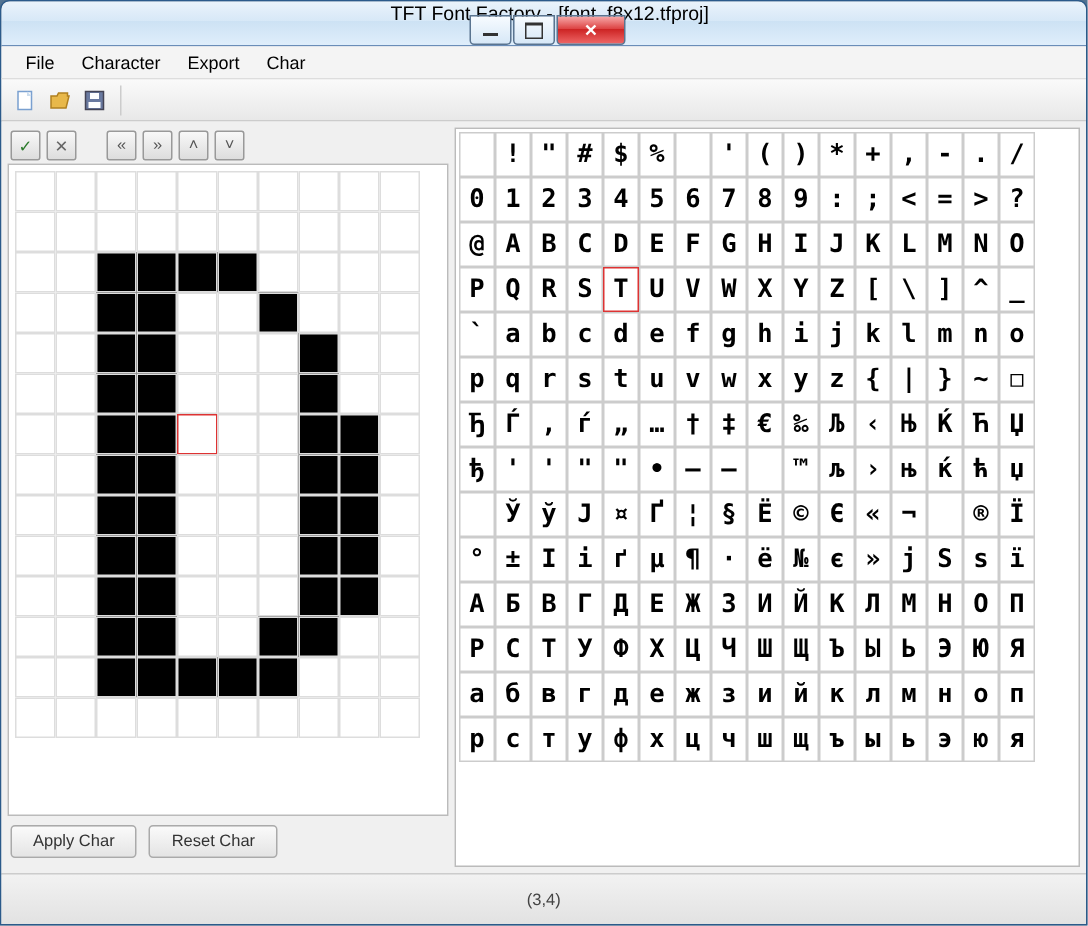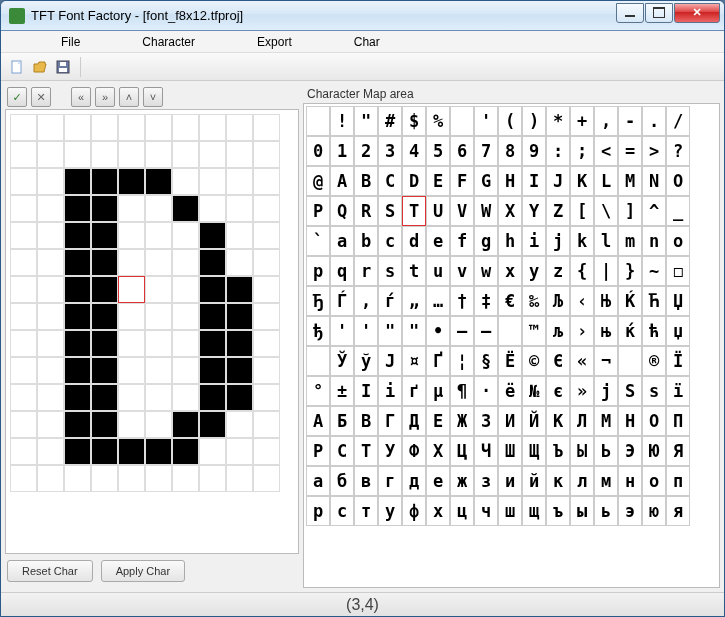--- a/index.html
+++ b/index.html
@@ -1,28 +1,28 @@
 <!DOCTYPE html>
 <html><head>
 <meta charset="utf-8">
 <style>
 * { box-sizing: border-box; margin: 0; padding: 0; }
 body { font-family: "Segoe UI", Tahoma, sans-serif; font-size: 12px; background: #5a7ea0; width: 725px; height: 617px; overflow: hidden; }
 .window { width: 725px; height: 617px; border: 1px solid #2b5a8a; border-radius: 6px 6px 0 0; background: #f0f0f0; display: flex; flex-direction: column; box-shadow: 0 0 8px rgba(0,0,0,.3); }
-.titlebar { height: 30px; background: linear-gradient(#eaf3fb,#d7e8f7 45%,#cde2f4 46%,#dfeefb); display: flex; align-items: center; padding-left: 8px; border-bottom: 1px solid #6a8db8; border-radius: 6px 6px 0 0; }
+.titlebar { height: 30px; background: linear-gradient(#eaf3fb,#d7e8f7 45%,#cde2f4 46%,#dfeefb); display: flex; align-items: center; padding-left: 8px; border-bottom: 1px solid #6a8db8; border-radius: 6px 6px 0 0; flex-direction: column; }
 .titlebar .icon { width: 16px; height: 16px; background: #3a8a3a; border-radius: 2px; margin-right: 6px; }
 .titlebar .title { flex: 1; color: #000; font-size: 13px; }
 .winbtns { display: flex; height: 20px; margin-right: 4px; margin-top:-6px; }
 .winbtn { width: 28px; height: 20px; border: 1px solid #5a7490; margin-left: 1px; display:flex; align-items:center; justify-content:center; font-size:10px; background: linear-gradient(#f7fbff,#d7e8f7); border-radius: 0 0 3px 3px; }
 .winbtn.min::before { content:""; display:block; width:10px; height:2px; background:#333; margin-top:6px;}
 .winbtn.max::before { content:""; display:block; width:10px; height:8px; border:1px solid #333; border-top-width:2px;}
 .winbtn.close { width: 46px; background: linear-gradient(#f7a9a9,#d44 45%,#c22 46%,#e66); color:#fff; }
 .winbtn.close::before { content:"✕"; font-weight:bold; font-size:11px;}
 .menubar { height: 22px; background: #f4f4f4; display: flex; align-items: center; padding: 0 8px; gap: 2px; border-bottom: 1px solid #ddd; }
-.menuitem { padding: 2px 8px; cursor: default; margin-left: 44px; }
+.menuitem { padding: 2px 8px; cursor: default; }
 .toolbar { height: 28px; background: linear-gradient(#fafafa,#e8e8e8); border-bottom: 1px solid #ccc; display:flex; align-items:center; padding: 0 6px; gap:3px; }
 .tbtn { width:20px; height:20px; display:flex; align-items:center; justify-content:center; border:1px solid transparent; border-radius:2px;}
 .tsep { width:1px; height:20px; background:#ccc; margin:0 4px;}
 .content { flex:1; display:flex; background:#f0f0f0; padding:4px; gap:4px; overflow:hidden;}
 .leftpane { width: 294px; display:flex; flex-direction:column; background:#f0f0f0; }
 .editbar { height:24px; display:flex; align-items:center; gap:4px; padding:2px;}
 .sqbtn { width:20px; height:20px; border:1px solid #999; background:linear-gradient(#f8f8f8,#ddd); border-radius:2px; display:flex; align-items:center; justify-content:center; font-size:11px; color:#555;}
 .sqbtn.check { color:#2a7a2a;}
 .sqbtn.x { color:#666;}
 .editgrid-wrap { flex:1; background:#fff; border:1px solid #bbb; padding:4px; display:flex; align-items:flex-start; justify-content:flex-start; }
@@ -31,21 +31,21 @@
 .cell.on { background:#000;}
 .cell.cursor { border:1px solid #d33;}
 .btnrow { display:flex; gap:8px; padding:6px 2px;}
 .btn { padding:4px 14px; background:linear-gradient(#fafafa,#e4e4e4); border:1px solid #aaa; border-radius:3px; font-size:11px; color:#333;}
 .rightpane { flex:1; display:flex; flex-direction:column; }
 .maplabel { height:18px; font-size:12px; color:#333; padding:2px 4px;}
 .charmap { flex:1; background:#fff; border:1px solid #bbb; overflow:auto; padding:2px;}
 .cmgrid { display:grid; grid-template-columns: repeat(16, 24px); grid-auto-rows:30px; gap:0;}
 .cmcell { border:1px solid #ccc; display:flex; align-items:center; justify-content:center; font-family: monospace; font-size:17px; font-weight:bold; background:#fff; cursor:pointer; color:#000;}
 .cmcell.sel { border:1px solid #d33;}
-.statusbar { height:24px; background:linear-gradient(#f2f2f2,#e2e2e2); border-top:1px solid #ccc; display:flex; align-items:center; justify-content:center; font-size:16px; color:#444;}
+.statusbar { height:34px; background:linear-gradient(#f2f2f2,#e2e2e2); border-top:1px solid #ccc; display:flex; align-items:center; justify-content:center; font-size:11px; color:#444;}
 </style>
 </head>
 <body>
 
 <div class="window">
   <div class="titlebar">
     <div class="icon"></div>
     <div class="title">TFT Font Factory - [font_f8x12.tfproj]</div>
     <div class="winbtns">
       <div class="winbtn min"></div>
@@ -232,27 +232,26 @@
             <div class="cell"></div>
             <div class="cell"></div>
             <div class="cell"></div>
             <div class="cell"></div>
             <div class="cell"></div>
             <div class="cell"></div>
             <div class="cell"></div>
           </div>
       </div>
       <div class="btnrow">
+        <button class="btn">Apply Char</button>
         <button class="btn">Reset Char</button>
-        <button class="btn">Apply Char</button>
       </div>
     </div>
 
     <div class="rightpane">
-      <div class="maplabel">Character Map area</div>
       <div class="charmap">
         <div class="cmgrid" id="cmgrid">
             <div class="cmcell"></div>
             <div class="cmcell">!</div>
             <div class="cmcell">"</div>
             <div class="cmcell">#</div>
             <div class="cmcell">$</div>
             <div class="cmcell">%</div>
             <div class="cmcell"></div>
             <div class="cmcell">'</div>

